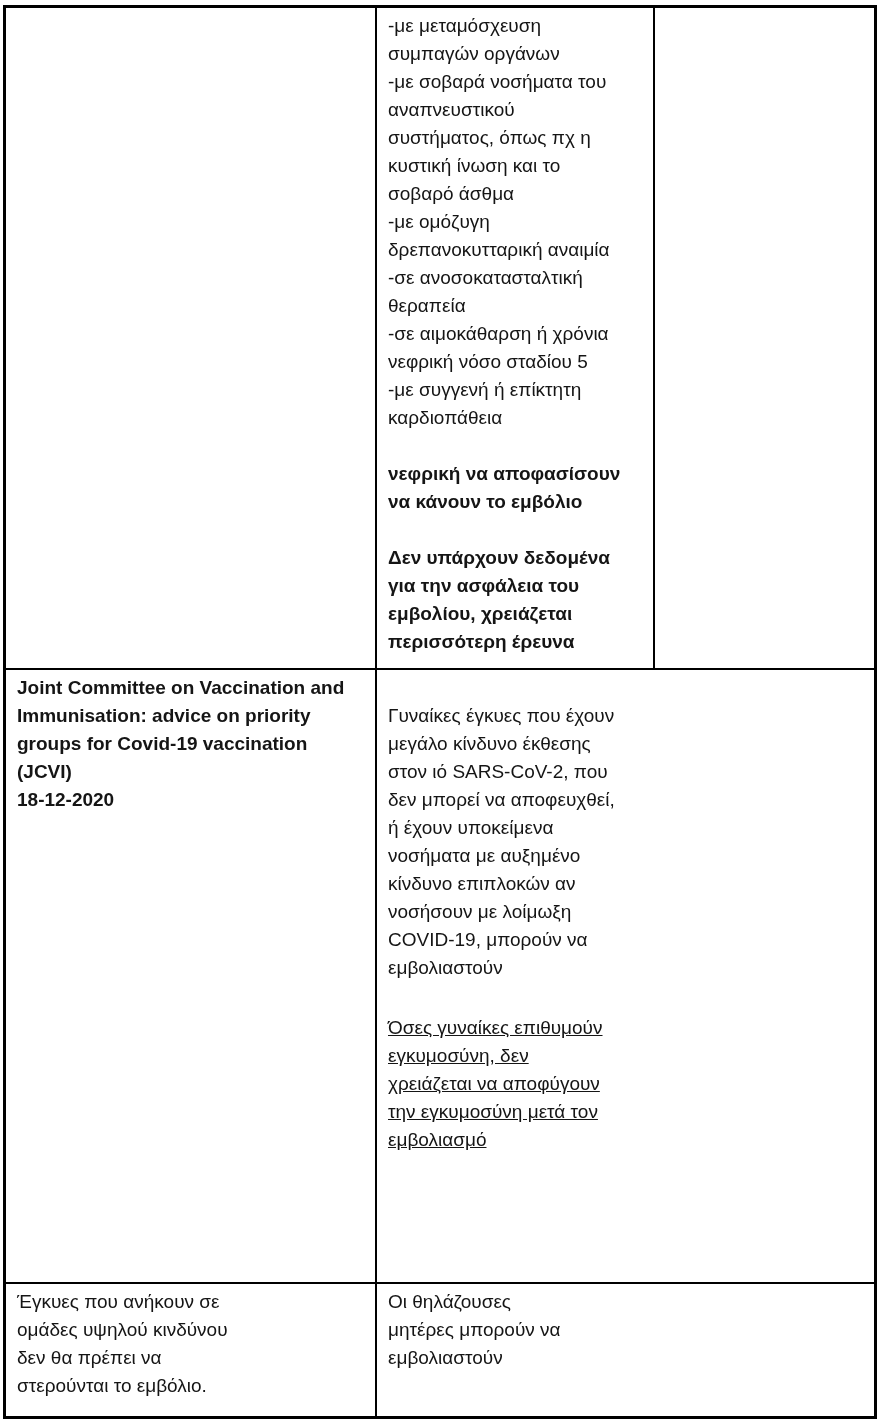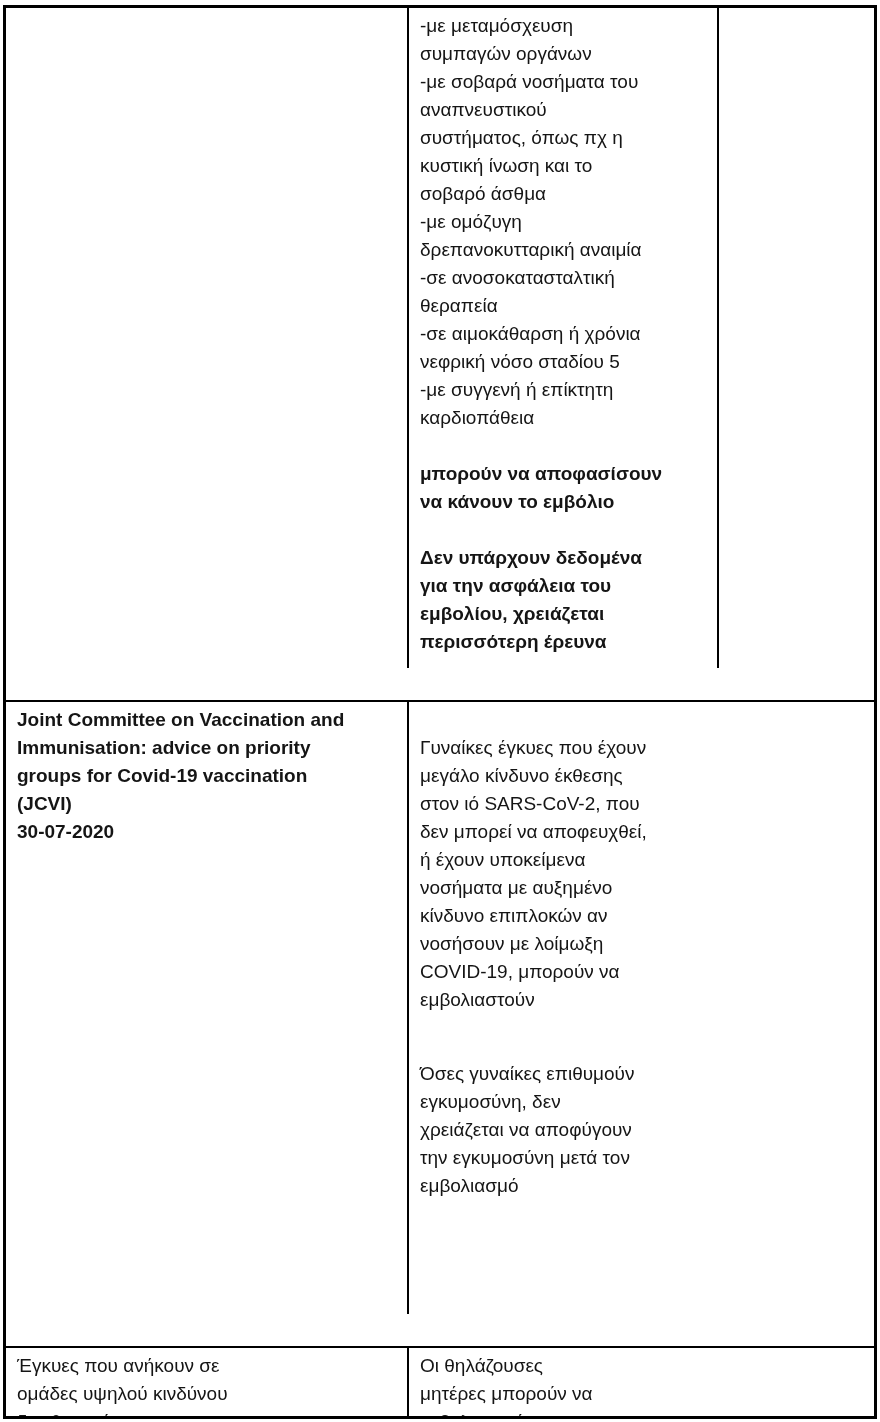--- a/index.html
+++ b/index.html
@@ -9,21 +9,21 @@
   }
   body {
     width: 880px;
     height: 1422px;
     overflow: hidden;
     font-family: "Liberation Sans", sans-serif;
     font-size: 19px;
     line-height: 28px;
     color: #151515;
   }
-  * { box-sizing: border-box; gap: 32px; }
+  * { box-sizing: border-box; }
 
   .doc-table {
     width: 874px;
     height: 1414px;
     margin: 5px 0 0 3px;
     border: 3px solid #000000;
     background: #ffffff;
     display: grid;
     grid-template-rows: 660px 614px 1fr;
   }
@@ -42,21 +42,21 @@
   }
   .tcell + .tcell {
     border-left: 2px solid #000000;
   }
   .para {
     white-space: pre-line;
     margin: 0;
   }
   .para.bold { font-weight: bold; }
   .para.gap-1 { margin-top: 28px; }
-  .para.gap-2 { margin-top: 46px; }
+  .para.gap-2 { margin-top: 32px; text-decoration: underline; }
 </style>
 </head>
 <body>
 
 <div class="doc-table">
   <div class="trow">
     <div class="tcell"></div>
     <div class="tcell">
         <div class="para">-με μεταμόσχευση
 συμπαγών οργάνων
@@ -66,36 +66,36 @@
 κυστική ίνωση και το
 σοβαρό άσθμα
 -με ομόζυγη
 δρεπανοκυτταρική αναιμία
 -σε ανοσοκατασταλτική
 θεραπεία
 -σε αιμοκάθαρση ή χρόνια
 νεφρική νόσο σταδίου 5
 -με συγγενή ή επίκτητη
 καρδιοπάθεια</div>
-        <div class="para bold gap-1">μπορούν να αποφασίσουν
+        <div class="para bold gap-1">νεφρική να αποφασίσουν
 να κάνουν το εμβόλιο</div>
         <div class="para bold gap-1">Δεν υπάρχουν δεδομένα
 για την ασφάλεια του
 εμβολίου, χρειάζεται
 περισσότερη έρευνα</div>
       </div>
     <div class="tcell"></div>
   </div>
   <div class="trow">
     <div class="tcell">
         <div class="para bold">Joint Committee on Vaccination and
 Immunisation: advice on priority
 groups for Covid-19 vaccination
 (JCVI)
-30-07-2020</div>
+18-12-2020</div>
       </div>
     <div class="tcell">
         <div class="para gap-1">Γυναίκες έγκυες που έχουν
 μεγάλο κίνδυνο έκθεσης
 στον ιό SARS-CoV-2, που
 δεν μπορεί να αποφευχθεί,
 ή έχουν υποκείμενα
 νοσήματα με αυξημένο
 κίνδυνο επιπλοκών αν
 νοσήσουν με λοίμωξη

